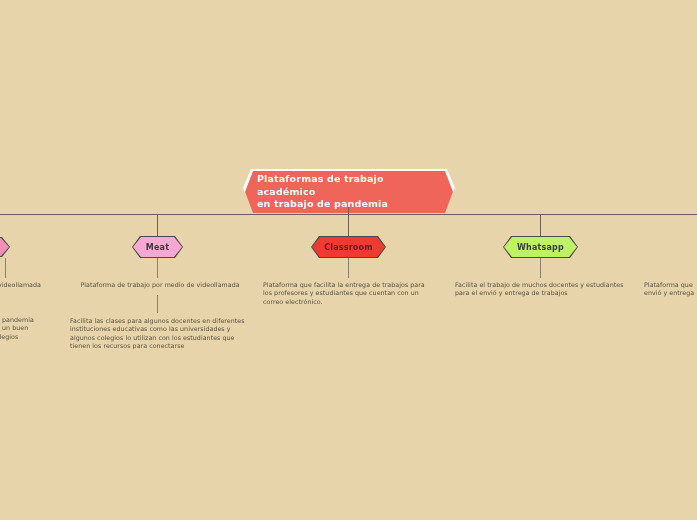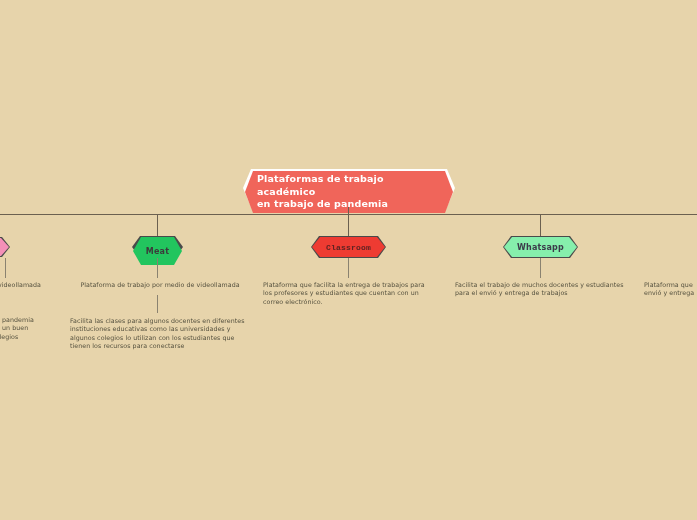--- a/index.html
+++ b/index.html
@@ -114,31 +114,31 @@
   <div class="v-line" style="left:157px; top:214px; height:23px;"></div>
   <div class="v-line" style="left:348px; top:214px; height:23px;"></div>
   <div class="v-line" style="left:540px; top:214px; height:23px;"></div>
 
   <div class="node child-outer" style="left:-20px; top:237px; width:30px; height:20px;"></div>
   <div class="node child-inner" style="left:-19px; top:238px; width:28px; height:18px; background:#f490b8; color:#3b2a2a;">
     
   </div>
 
   <div class="node child-outer" style="left:132px; top:236px; width:51px; height:22px;"></div>
-  <div class="node child-inner" style="left:133px; top:237px; width:49px; height:28px; background:#22c55e; color:#3b3b3b;">
+  <div class="node child-inner" style="left:133px; top:237px; width:49px; height:20px; background:#f9a8d4; color:#3b3b3b;">
     <span>Meat</span>
   </div>
 
   <div class="node child-outer" style="left:311px; top:236px; width:75px; height:22px;"></div>
-  <div class="node child-inner" style="left:312px; top:237px; width:73px; height:20px; background:#ee3b32; color:#5e2222;font-family:Liberation Mono, monospace;">
+  <div class="node child-inner" style="left:312px; top:237px; width:73px; height:20px; background:#ee3b32; color:#5e2222;">
     <span>Classroom</span>
   </div>
 
   <div class="node child-outer" style="left:503px; top:236px; width:75px; height:22px;"></div>
-  <div class="node child-inner" style="left:504px; top:237px; width:73px; height:20px; background:#86efac; color:#3b3b4a;">
+  <div class="node child-inner" style="left:504px; top:237px; width:73px; height:20px; background:#bef264; color:#3b3b4a;">
     <span>Whatsapp</span>
   </div>
 
   <div class="v-line light" style="left:157px; top:258px; height:20px;"></div>
   <div class="v-line light" style="left:157px; top:295px; height:18px;"></div>
   <div class="v-line light" style="left:348px; top:258px; height:20px;"></div>
   <div class="v-line light" style="left:540px; top:258px; height:20px;"></div>
   <div class="v-line light" style="left:5px; top:258px; height:20px;"></div>
 
   <div class="desc" style="left:-8px; top:281px; width:58px; text-align:left;">e videollamada</div>

